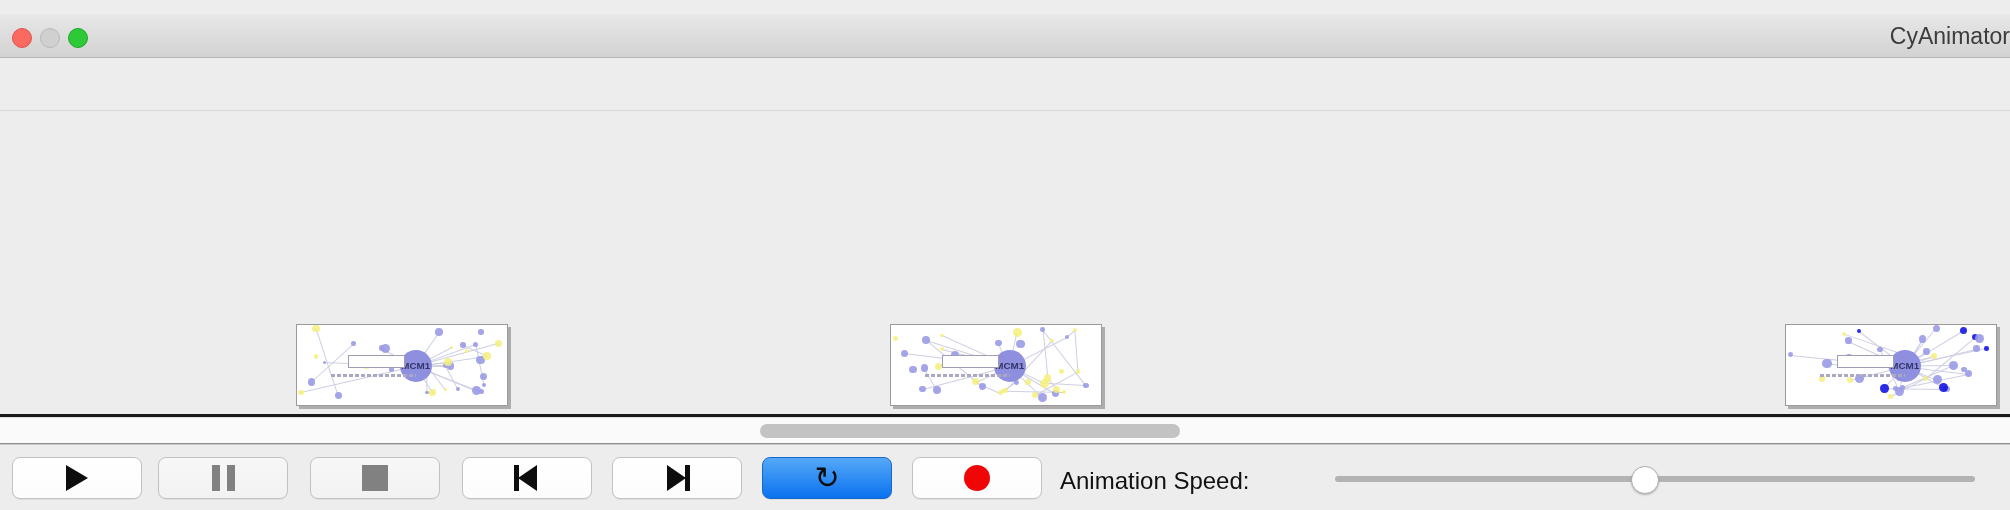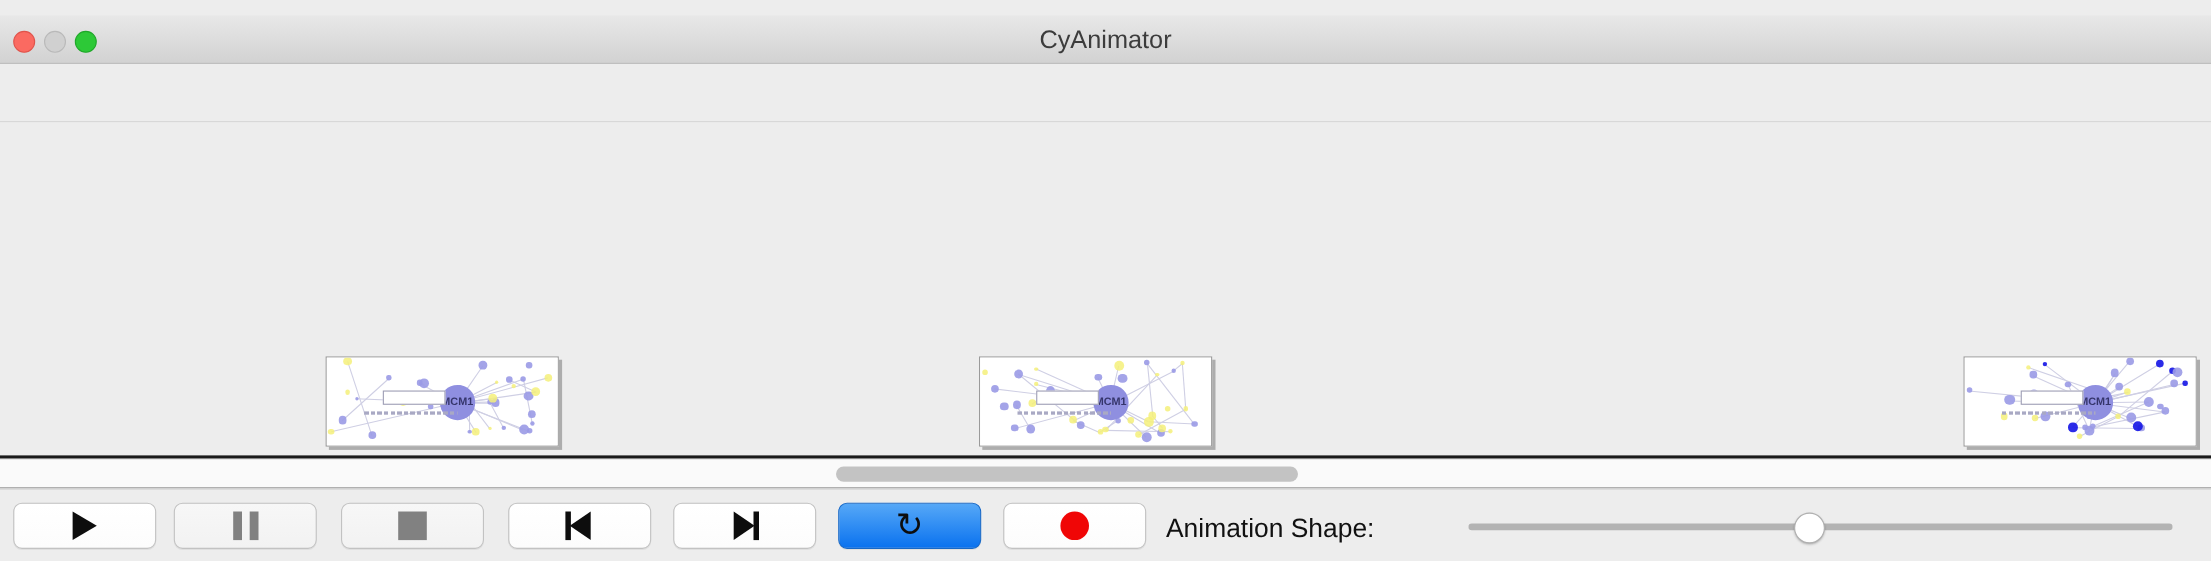--- a/index.html
+++ b/index.html
@@ -38,21 +38,21 @@
     background: linear-gradient(#e8e8e8, #d2d2d2);
     border-bottom: 1px solid #b4b4b4;
   }
   .traffic { position: absolute; top: 14px; left: 12px; display: flex; gap: 8px; }
   .dot { width: 20px; height: 20px; border-radius: 50%; }
   .dot.close { background: #fb6a61; border: 1px solid #e0534b; }
   .dot.min   { background: #d0d0d0; border: 1px solid #b9b9b9; }
   .dot.max   { background: #2dc937; border: 1px solid #1fa829; }
   .win-title {
     position: absolute; left: 0; top: 0; width: 2010px; height: 44px;
-    line-height: 44px; text-align: center;
+    line-height: 44px; text-align: right;
     font-size: 23px; color: #3c3c3c;
   }
 
   
   .toolbar {
     position: absolute; left: 0; top: 58px; width: 2010px; height: 52px;
     background: #efefef; border-bottom: 1px solid #c8c8c8;
   }
   .btn {
     position: absolute;
@@ -444,18 +444,18 @@
     </div>
     <div class="cbtn" style="left:612px;width:130px;">
       <span class="ico-next"></span>
     </div>
     <div class="cbtn active" style="left:762px;width:130px;">
       <span class="ico-loop">↻</span>
     </div>
     <div class="cbtn" style="left:912px;width:130px;">
       <span class="ico-record"></span>
     </div>
-    <div class="speed-label" style="left:1060px;">Animation Shape:</div>
+    <div class="speed-label" style="left:1060px;">Animation Speed:</div>
     <div class="slider-track" id="speed-track" style="left: 1335px; width: 640px;"></div>
     <div class="slider-thumb" id="speed-thumb" style="left: 1631px;"></div>
   </div>
 
 </div>
 
 </body></html>

